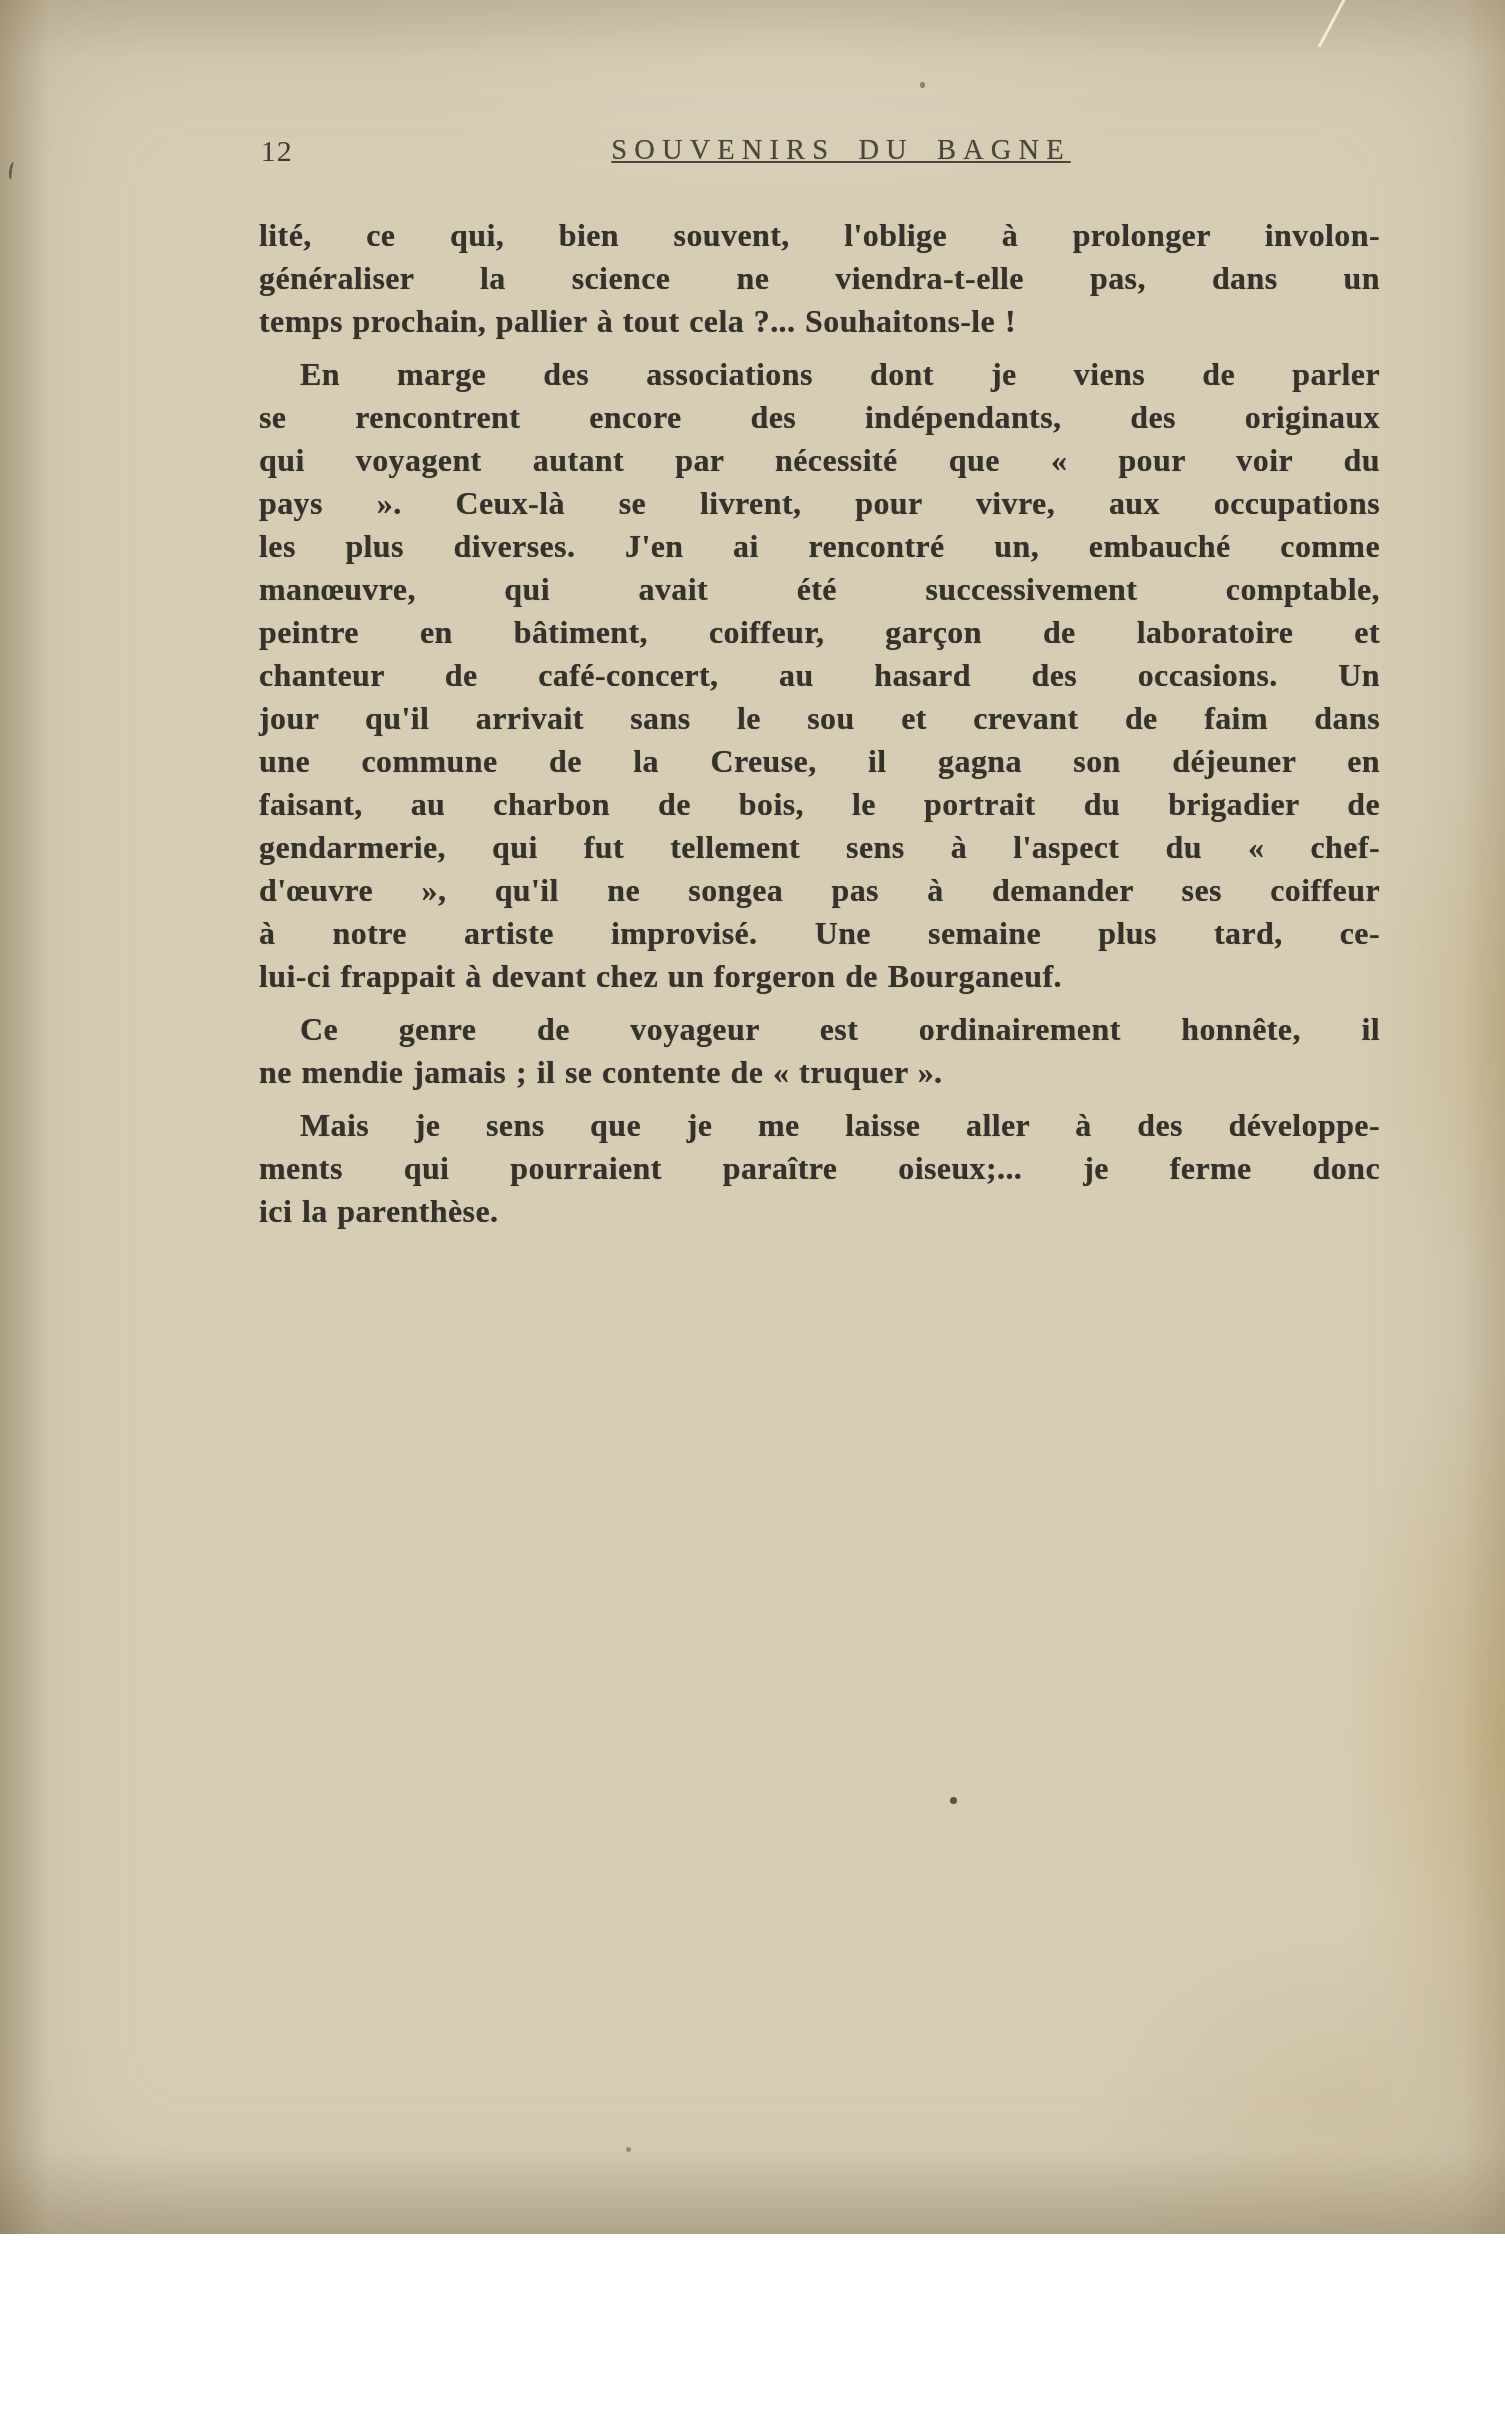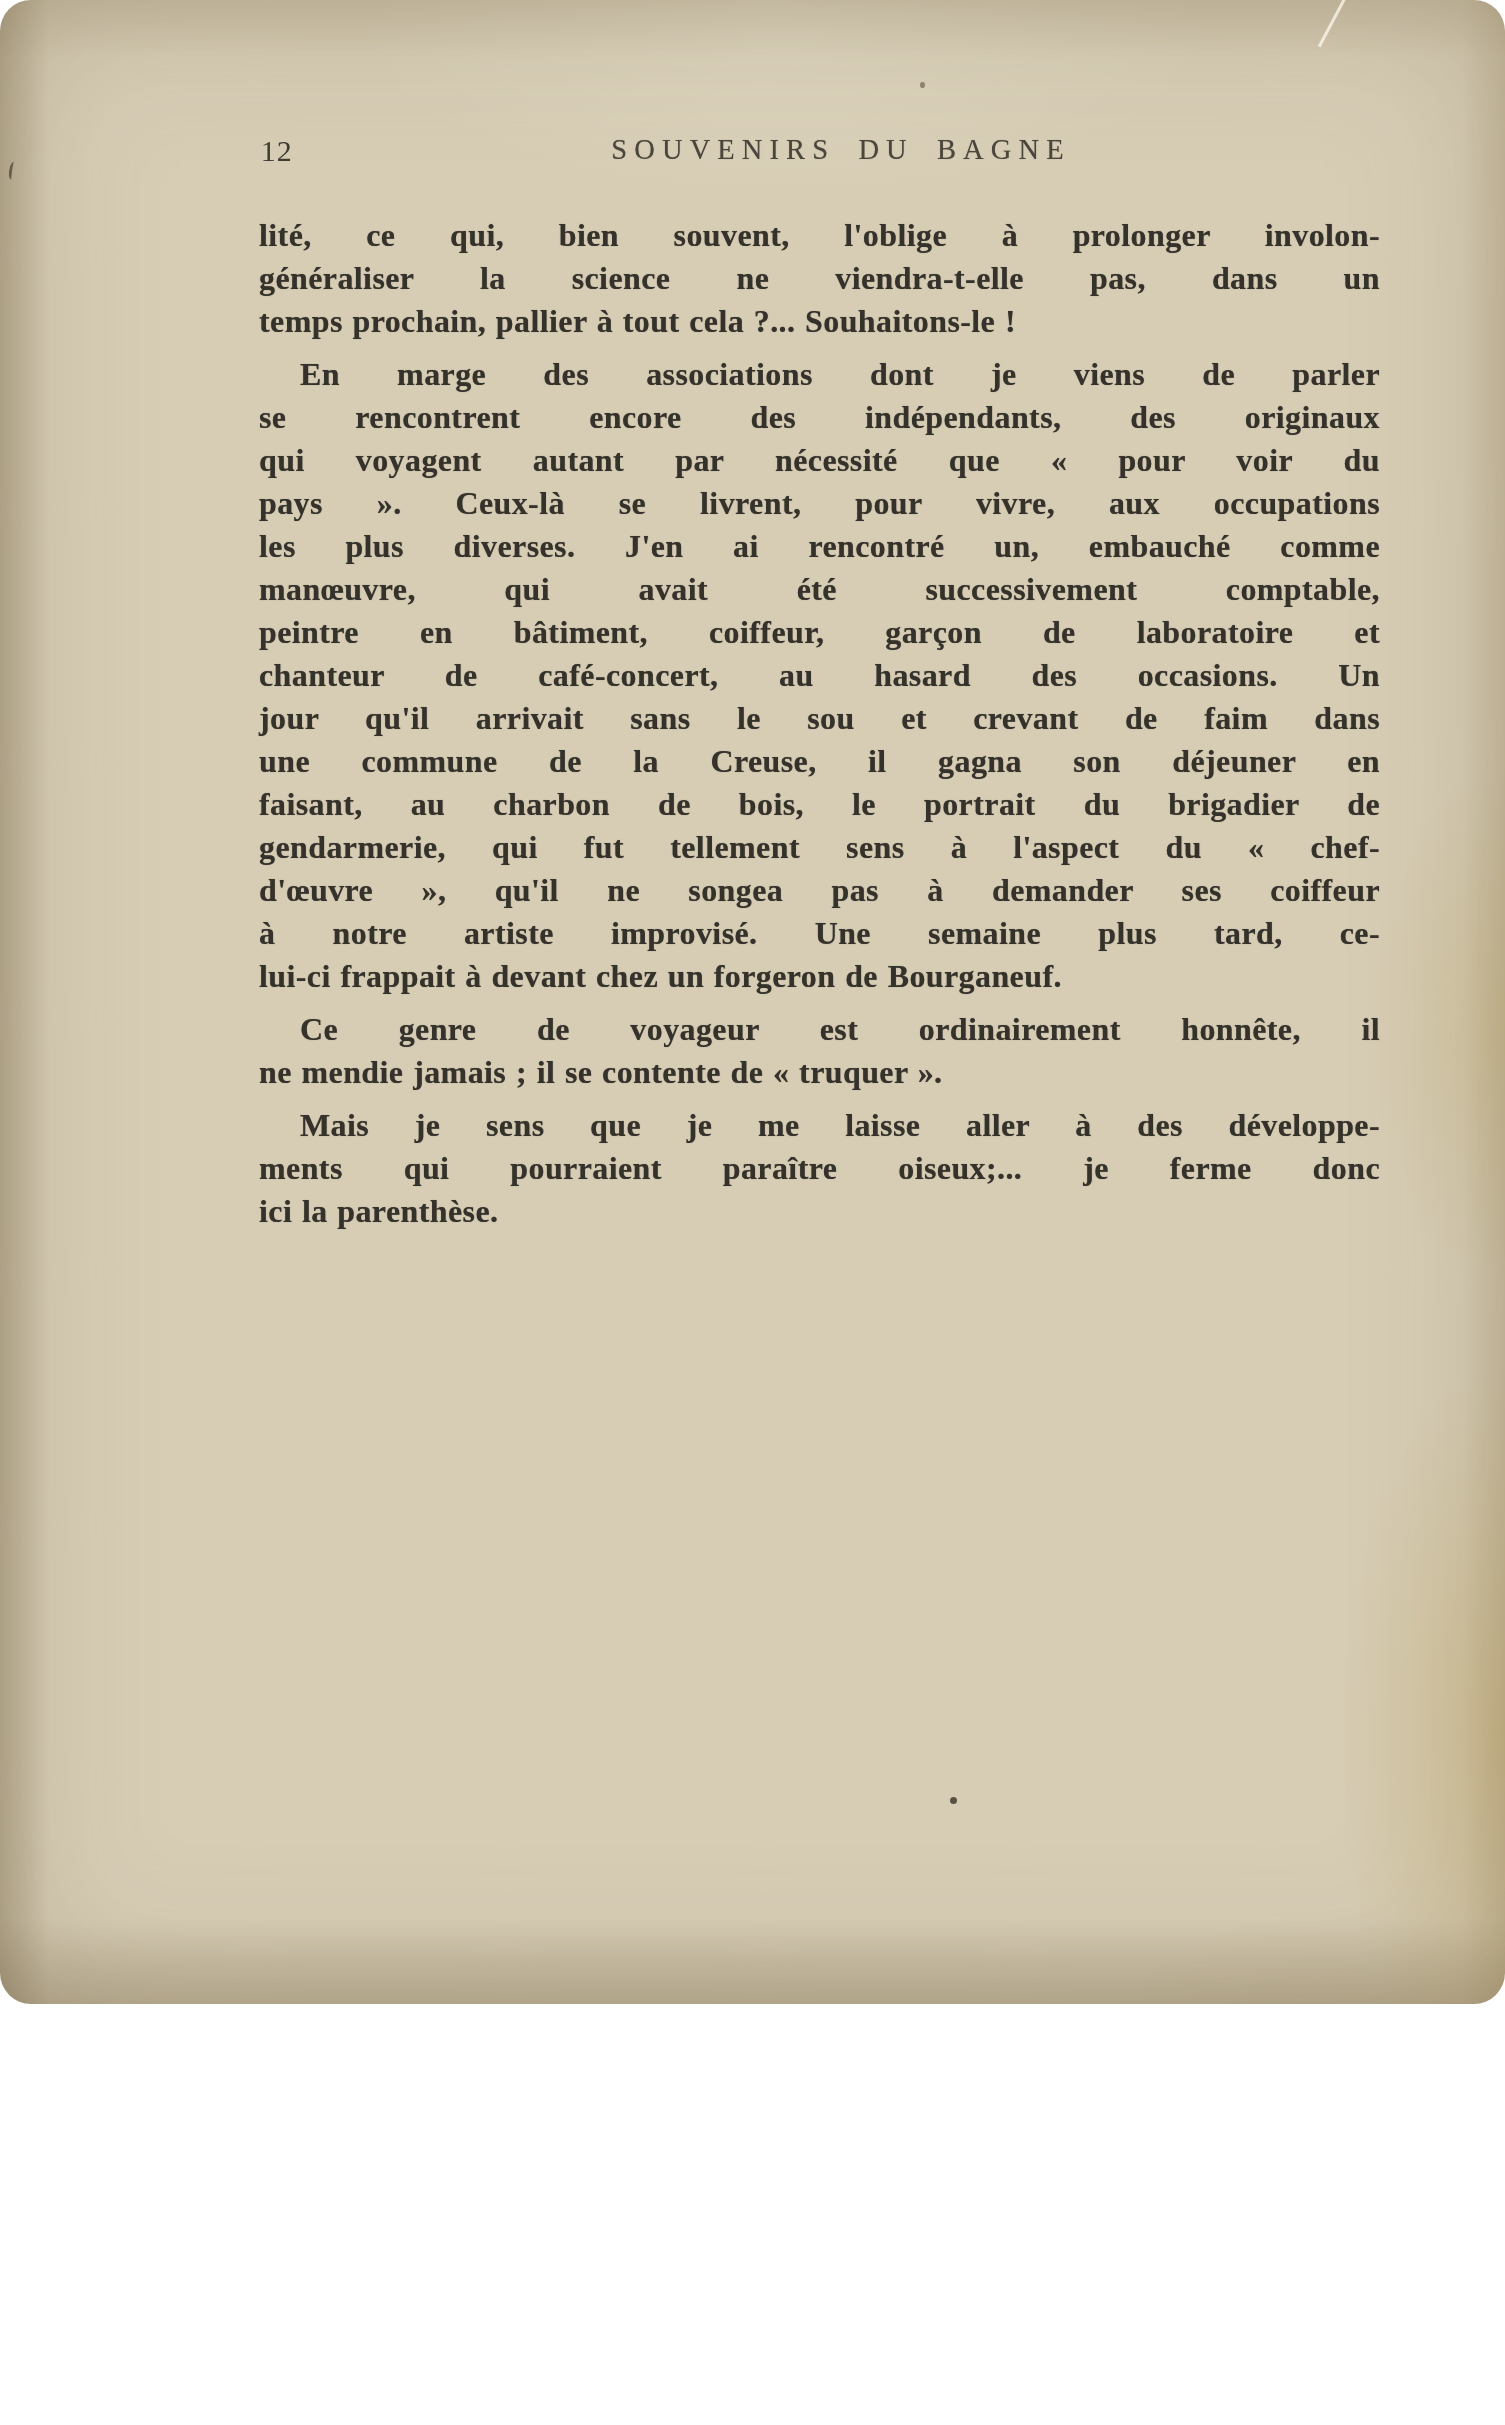--- a/index.html
+++ b/index.html
@@ -7,36 +7,35 @@
     padding: 0;
   }
   body {
     width: 1505px;
     height: 2426px;
     font-family: "Liberation Serif", "DejaVu Serif", serif;
   }
   .page {
     position: relative;
     width: 1505px;
-    height: 2004px;
+    height: 2234px;
     overflow: hidden;
     background-color: #d7cdb5;
     background-image:
       radial-gradient(ellipse 232px 535px at 1498px 1739px, rgba(186,150,60,0.25), rgba(186,150,60,0) 70%),
       radial-gradient(ellipse 196px 375px at 1505px 1026px, rgba(190,158,70,0.18), rgba(190,158,70,0) 70%),
       radial-gradient(ellipse 285px 250px at 1505px 2426px, rgba(80,62,30,0.45), rgba(80,62,30,0) 72%),
       radial-gradient(ellipse 464px 214px at 36px 2426px, rgba(115,96,58,0.28), rgba(115,96,58,0) 70%),
       radial-gradient(ellipse 624px 232px at 785px 36px, rgba(255,253,240,0.16), rgba(255,253,240,0) 70%),
       radial-gradient(ellipse 375px 268px at 1338px 2096px, rgba(150,120,60,0.12), rgba(150,120,60,0) 70%),
       linear-gradient(90deg, rgba(108,90,58,0.30), rgba(108,90,58,0) 49px),
       linear-gradient(270deg, rgba(140,115,70,0.18), rgba(140,115,70,0) 43px),
       linear-gradient(0deg, rgba(108,90,58,0.26), rgba(108,90,58,0) 85px),
       linear-gradient(180deg, rgba(120,100,65,0.14), rgba(120,100,65,0) 58px);
     box-shadow: inset 0 0 152px rgba(96,80,50,0.26);
-    border-radius: 31px;
   }
   .content {
     position: absolute;
     left: 259px;
     top: 134px;
     width: 1121px;
   }
   .header {
     position: relative;
     height: 37px;
@@ -51,20 +50,21 @@
     letter-spacing: 0.9px;
   }
   .running-title {
     text-align: center;
     padding-left: 43px;
     font-size: 28.5px;
     letter-spacing: 7.1px;
     word-spacing: 9px;
     color: #4a463c;
     text-shadow: 0 0 0.9px rgba(74,70,60,0.55);
+    text-decoration: underline;
   }
   .body-text {
     font-size: 32px;
     line-height: 43px;
     color: #34322b;
     letter-spacing: 0.4px;
     word-spacing: 1.3px;
     text-shadow: 0 0 0.9px rgba(52,50,43,0.55);
     font-weight: bold;
   }

